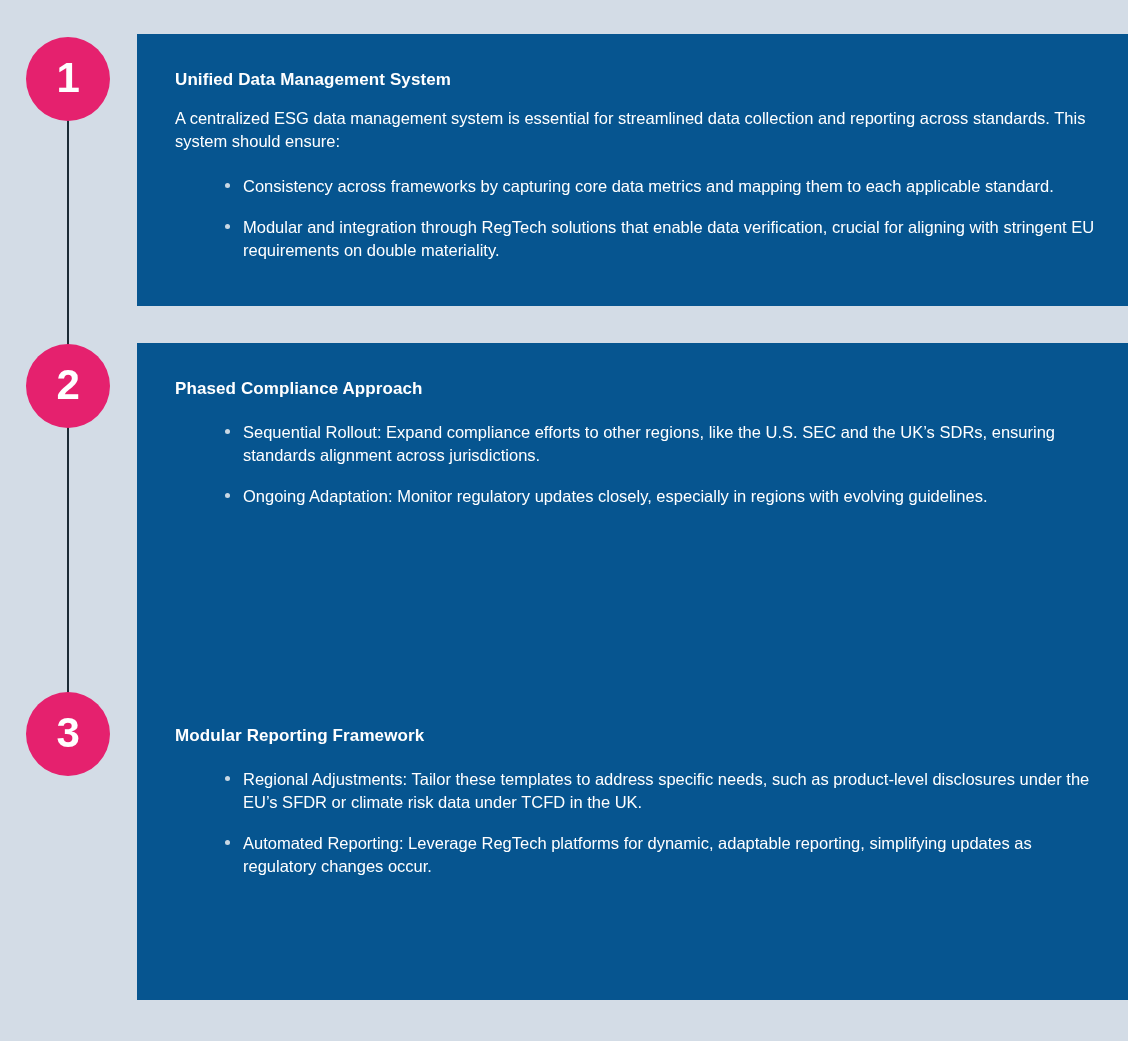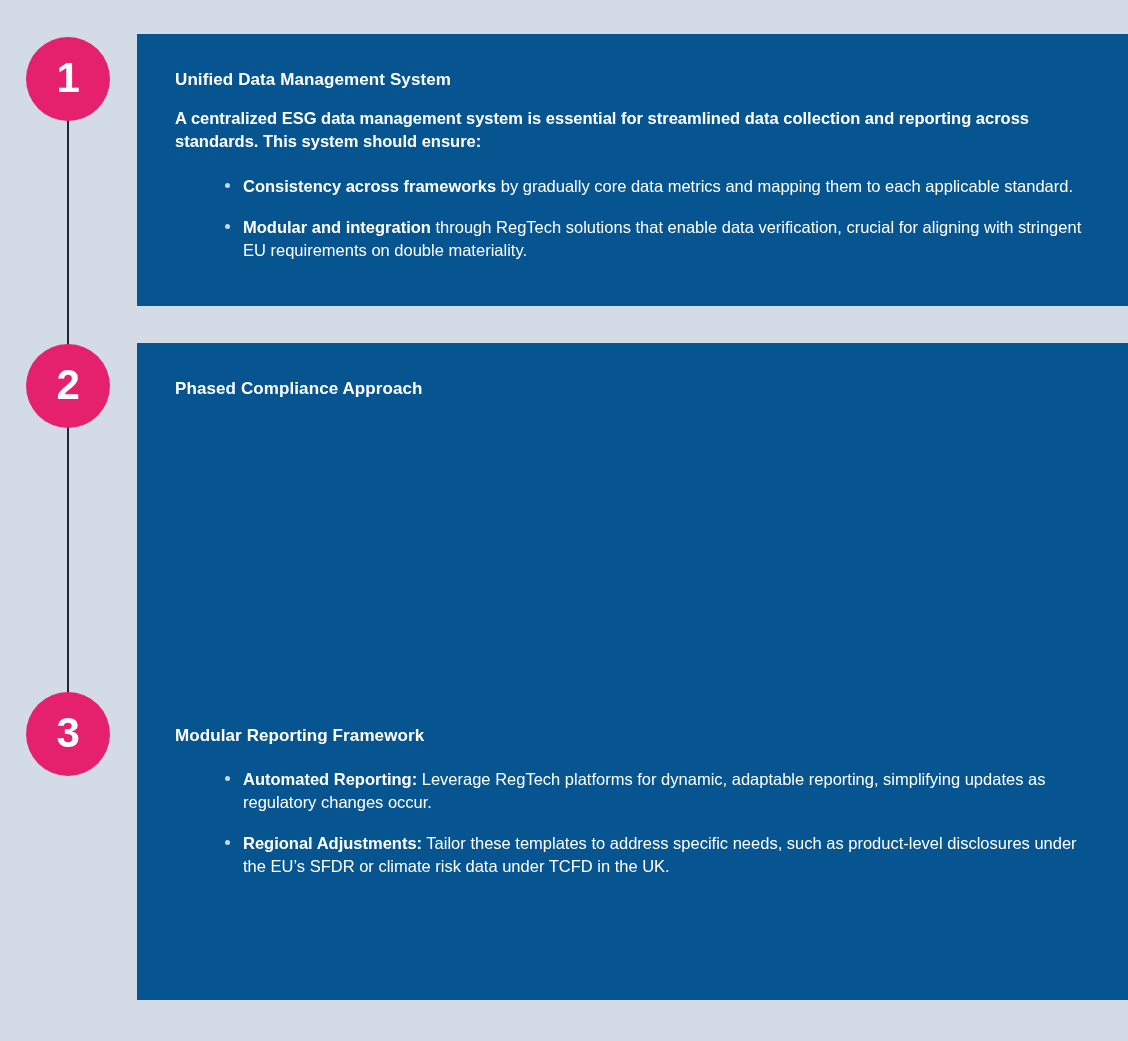--- a/index.html
+++ b/index.html
@@ -74,21 +74,21 @@
     font-size: 17px;
     font-weight: bold;
     letter-spacing: 0.1px;
     margin-bottom: 17px;
   }
 
   .card-intro {
     color: #ffffff;
     font-size: 16.5px;
     line-height: 1.38;
-    font-weight: 700;
+    font-weight: 400;
     max-width: 930px;
   }
 
   .bullet-list {
     list-style: none;
     margin-top: 22px;
     padding-left: 68px;
   }
 
   .bullet-item {
@@ -106,71 +106,79 @@
     position: absolute;
     left: -18px;
     top: 8px;
     width: 5px;
     height: 5px;
     border-radius: 50%;
     background: #c9d8e4;
   }
 
   .bullet-lead {
-    font-weight: bold;
+    font-weight: normal;
     white-space: pre;
   }
 </style>
 </head>
 <body>
 
 <div id="infographic">
 
   <div class="connector-line"></div>
 
   <div class="step-marker marker-1">
     <span class="step-number">1</span>
   </div>
 
   <div class="step-card card-1">
     <div class="card-title">Unified Data Management System</div>
     <div class="card-intro">A centralized ESG data management system is essential for streamlined data collection and reporting across standards. This system should ensure:</div>
     <ul class="bullet-list">
       <li class="bullet-item">
         <span class="bullet-dot"></span>
-        <span class="bullet-lead">Consistency across frameworks</span><span> by gradually core data metrics and mapping them to each applicable standard.</span>
+        <span class="bullet-lead">Consistency across frameworks</span><span> by capturing core data metrics and mapping them to each applicable standard.</span>
       </li>
       <li class="bullet-item">
         <span class="bullet-dot"></span>
         <span class="bullet-lead">Modular and integration</span><span> through RegTech solutions that enable data verification, crucial for aligning with stringent EU requirements on double materiality.</span>
       </li>
     </ul>
   </div>
 
   <div class="step-marker marker-2">
     <span class="step-number">2</span>
   </div>
 
   <div class="step-card card-2">
     <div class="card-title">Phased Compliance Approach</div>
     <ul class="bullet-list">
+      <li class="bullet-item">
+        <span class="bullet-dot"></span>
+        <span class="bullet-lead">Sequential Rollout:</span><span> Expand compliance efforts to other regions, like the U.S. SEC and the UK’s SDRs, ensuring standards alignment across jurisdictions.</span>
+      </li>
+      <li class="bullet-item">
+        <span class="bullet-dot"></span>
+        <span class="bullet-lead">Ongoing Adaptation:</span><span> Monitor regulatory updates closely, especially in regions with evolving guidelines.</span>
+      </li>
     </ul>
   </div>
 
   <div class="step-marker marker-3">
     <span class="step-number">3</span>
   </div>
 
   <div class="step-card card-3">
     <div class="card-title">Modular Reporting Framework</div>
     <ul class="bullet-list">
       <li class="bullet-item">
         <span class="bullet-dot"></span>
-        <span class="bullet-lead">Automated Reporting:</span><span>  Leverage RegTech platforms for dynamic, adaptable reporting, simplifying updates as regulatory changes occur.</span>
+        <span class="bullet-lead">Regional Adjustments:</span><span>  Tailor these templates to address specific needs, such as product-level disclosures under the EU’s SFDR or climate risk data under TCFD in the UK.</span>
       </li>
       <li class="bullet-item">
         <span class="bullet-dot"></span>
-        <span class="bullet-lead">Regional Adjustments:</span><span>  Tailor these templates to address specific needs, such as product-level disclosures under the EU’s SFDR or climate risk data under TCFD in the UK.</span>
+        <span class="bullet-lead">Automated Reporting:</span><span>  Leverage RegTech platforms for dynamic, adaptable reporting, simplifying updates as regulatory changes occur.</span>
       </li>
     </ul>
   </div>
 
 </div>
 
 </body></html>

